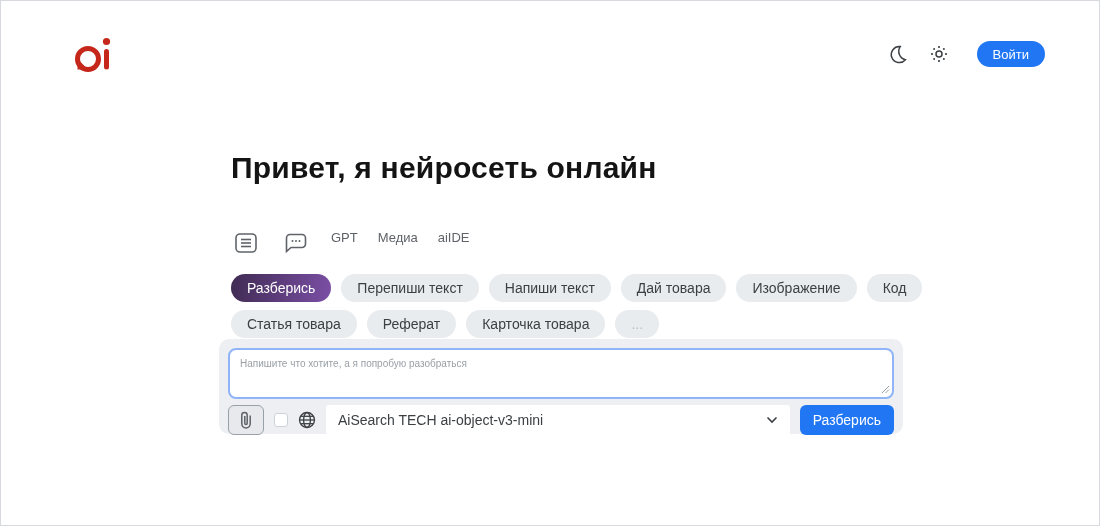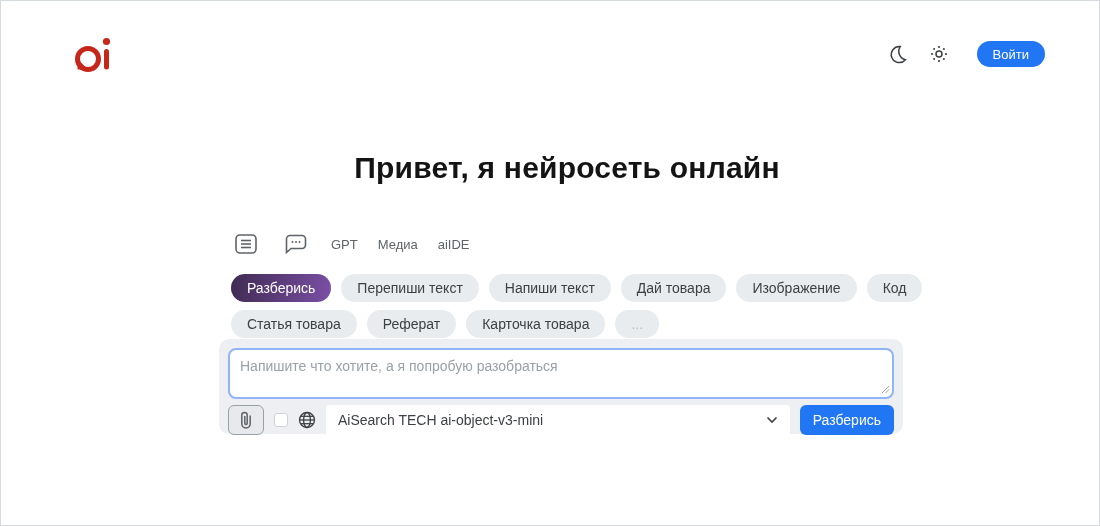--- a/index.html
+++ b/index.html
@@ -24,26 +24,26 @@
     margin-left:8px;
     background:#2176f3; color:#fff; border:none;
     border-radius:15px; height:26px; padding:0 16px;
     font-size:13px; font-family:inherit; cursor:pointer;
   }
 
   
   .main { position:absolute; left:218px; top:150px; width:684px; }
   .hero-title {
     margin:0 0 0 12px; font-size:30px; font-weight:bold;
-    color:#141414; letter-spacing:0.2px;text-align:center;
+    color:#141414; letter-spacing:0.2px;
   }
 
   
   .tabs-row {
-    display:flex; align-items:center; gap:20px;
+    display:flex; align-items:flex-start; gap:20px;
     margin:45px 0 0 12px; height:28px;
   }
   .tab-iconbtn { width:30px; height:26px; display:flex; align-items:center; justify-content:center; color:#5f6368; cursor:pointer; }
   .tab-label { font-size:13px; color:#5f6368; cursor:pointer; }
 
   
   .pills { margin:16px 0 0 12px; }
   .pill-row { display:flex; gap:10px; margin-bottom:8px; }
   .pill {
     height:28px; padding:0 16px; border-radius:15px;
@@ -62,21 +62,21 @@
     position:absolute; left:218px; top:338px;
     width:684px; height:95px;
     background:#edeff2; border-radius:10px;
     padding:9px;
   }
   .textarea-wrap { position:relative; }
   .composer textarea {
     width:100%; height:51px; display:block;
     border:2px solid #8fb4f7; border-radius:8px;
     background:#fff; resize:none; outline:none;
-    font-family:inherit; font-size:14px; color:#3b82f6;
+    font-family:inherit; font-size:10px; color:#3b82f6;
     padding:8px 10px;
   }
   .composer textarea::placeholder { color:#9aa0a6; }
   .resize-grip { position:absolute; right:4px; bottom:5px; pointer-events:none; color:#9aa0a6; }
 
   .composer-bar { display:flex; align-items:center; gap:10px; margin-top:6px; height:30px; }
   .attach-btn {
     width:36px; height:30px; flex:0 0 auto;
     border:1px solid #99a1a8; border-radius:6px;
     background:#e7e9ec; display:flex; align-items:center; justify-content:center;

